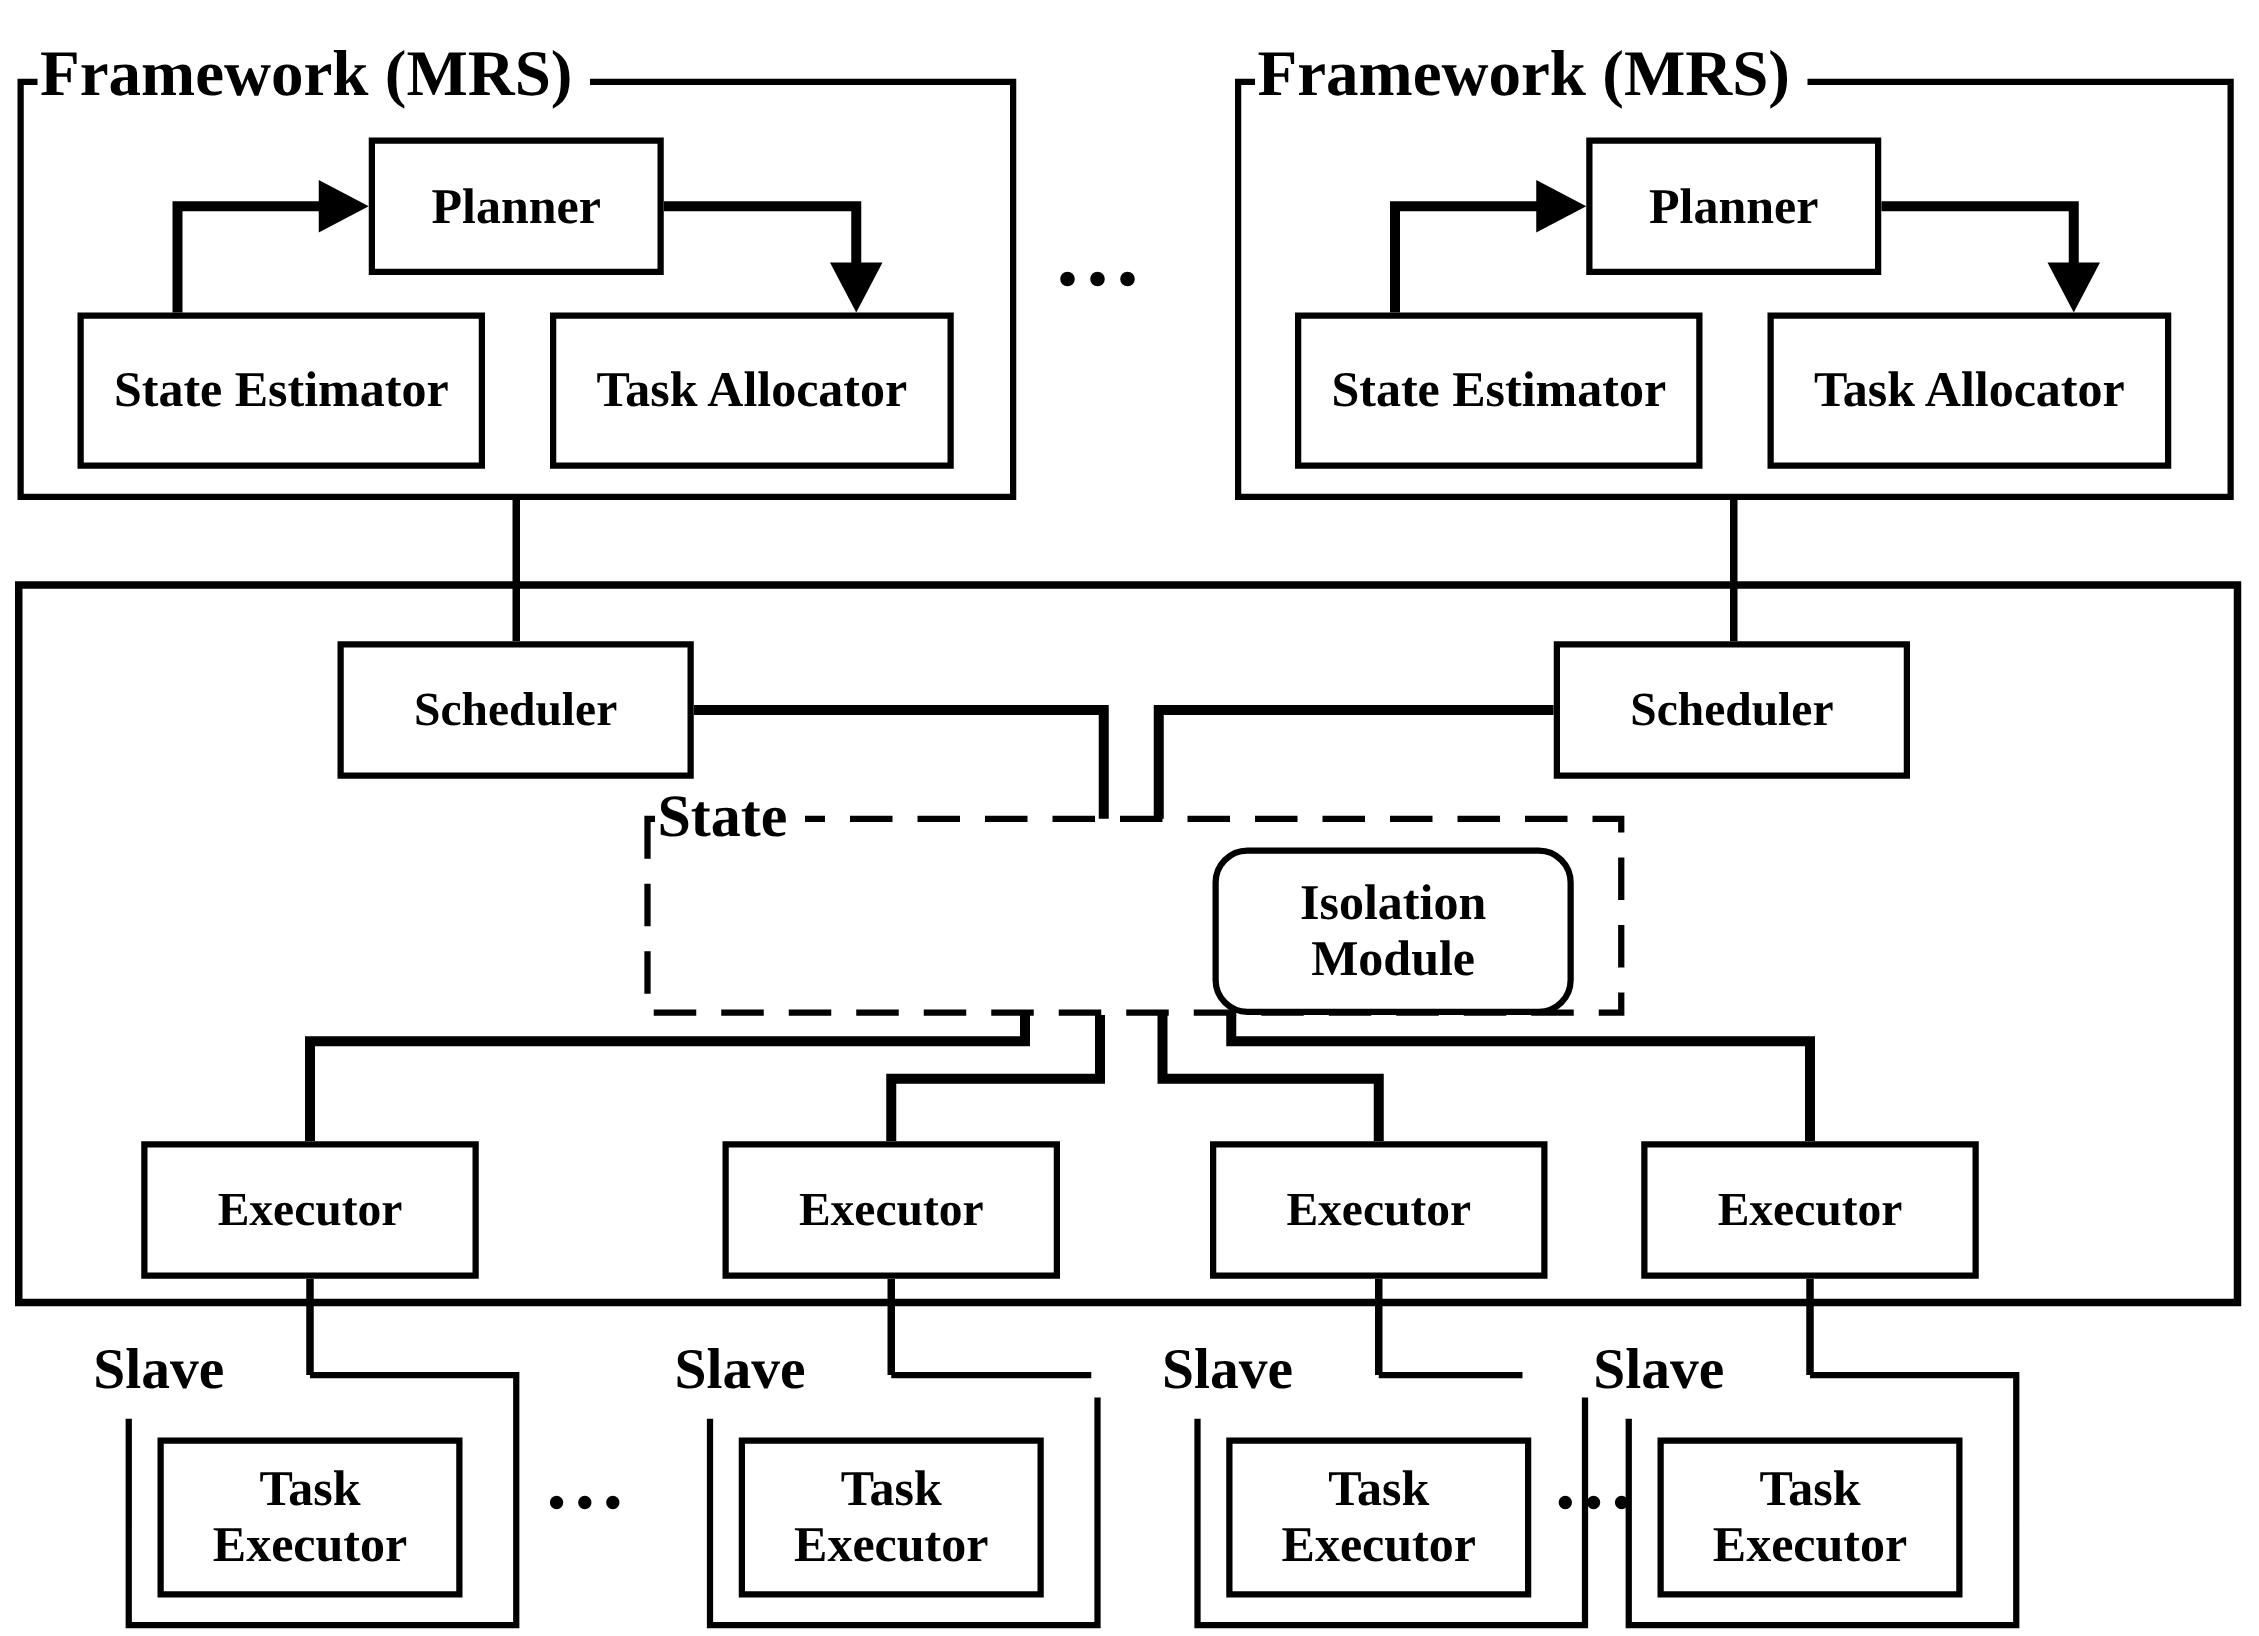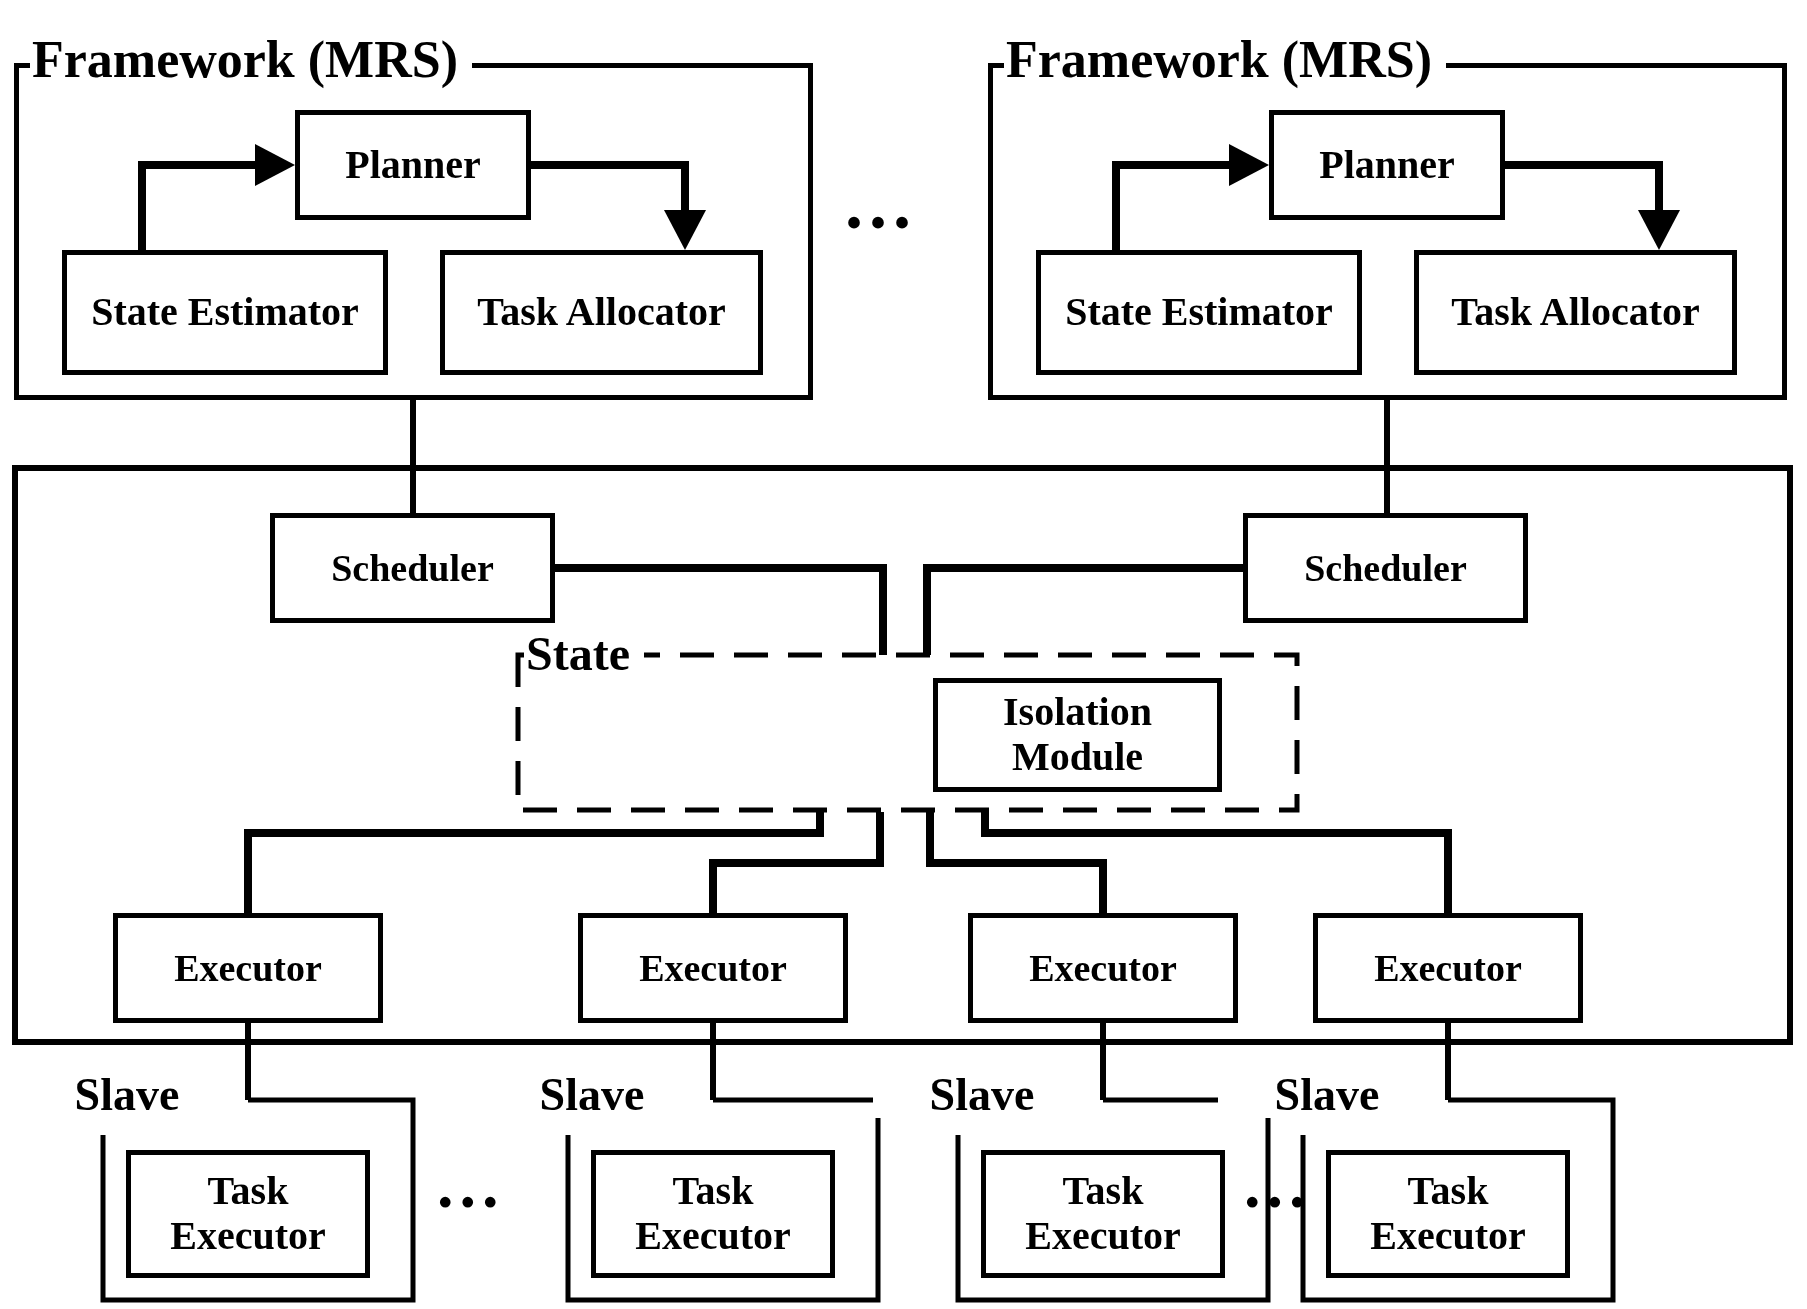--- a/index.html
+++ b/index.html
@@ -75,21 +75,21 @@
   <div class="box boxz f40" style="left:1269px;top:110px;width:236px;height:110px;">Planner</div>
   <div class="box boxz f40" style="left:1036px;top:250px;width:326px;height:125px;">State Estimator</div>
   <div class="box boxz f40" style="left:1414px;top:250px;width:323px;height:125px;">Task Allocator</div>
 
   <div class="groupbox" style="left:12px;top:465px;width:1781px;height:580px;border-width:6px;"></div>
 
   <div class="box boxz" style="left:270px;top:513px;width:285px;height:110px;font-size:38px;">Scheduler</div>
   <div class="box boxz" style="left:1243px;top:513px;width:285px;height:110px;font-size:38px;">Scheduler</div>
 
   <div class="grouplabel" style="left:524px;top:628px;font-size:48px;">State</div>
-  <div class="box boxz f40" style="left:933px;top:678px;width:289px;height:114px;">Isolation Module</div>
+  <div class="box boxz f40" style="left:970px;top:678px;width:289px;height:134px;border-radius:28px;">Isolation Module</div>
 
   <div class="box boxz" style="left:113px;top:913px;width:270px;height:110px;font-size:38px;">Executor</div>
   <div class="box boxz" style="left:578px;top:913px;width:270px;height:110px;font-size:38px;">Executor</div>
   <div class="box boxz" style="left:968px;top:913px;width:270px;height:110px;font-size:38px;">Executor</div>
   <div class="box boxz" style="left:1313px;top:913px;width:270px;height:110px;font-size:38px;">Executor</div>
 
   <div class="slavelabel" style="left:18px;top:1072px;width:218px;font-size:46px;">Slave</div>
   <div class="box boxz f40" style="left:126px;top:1150px;width:244px;height:128px;">Task Executor</div>
 
   <div class="dots" style="left:437px;top:1152px;font-size:66px;">...</div>

